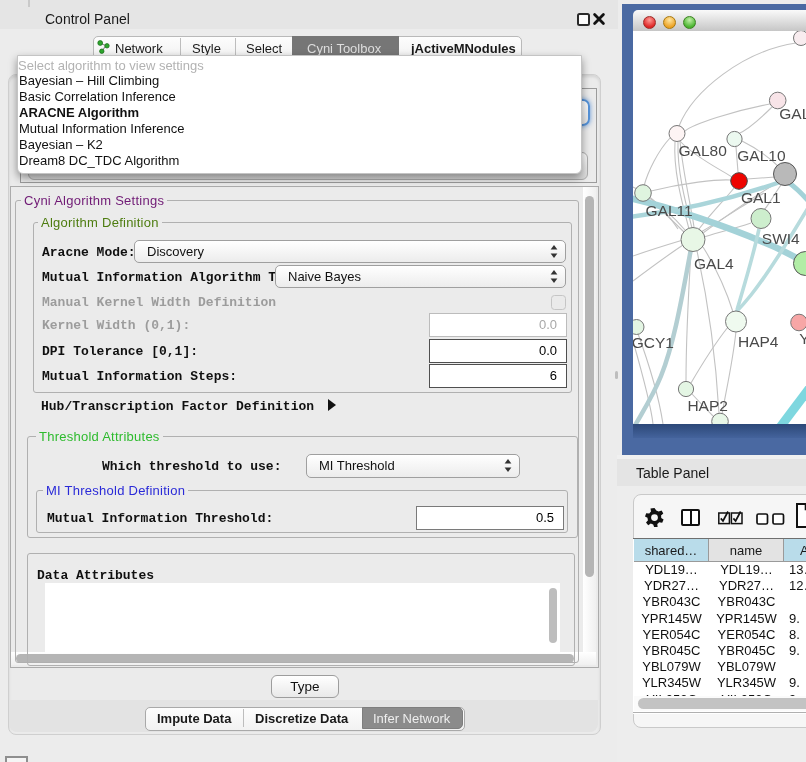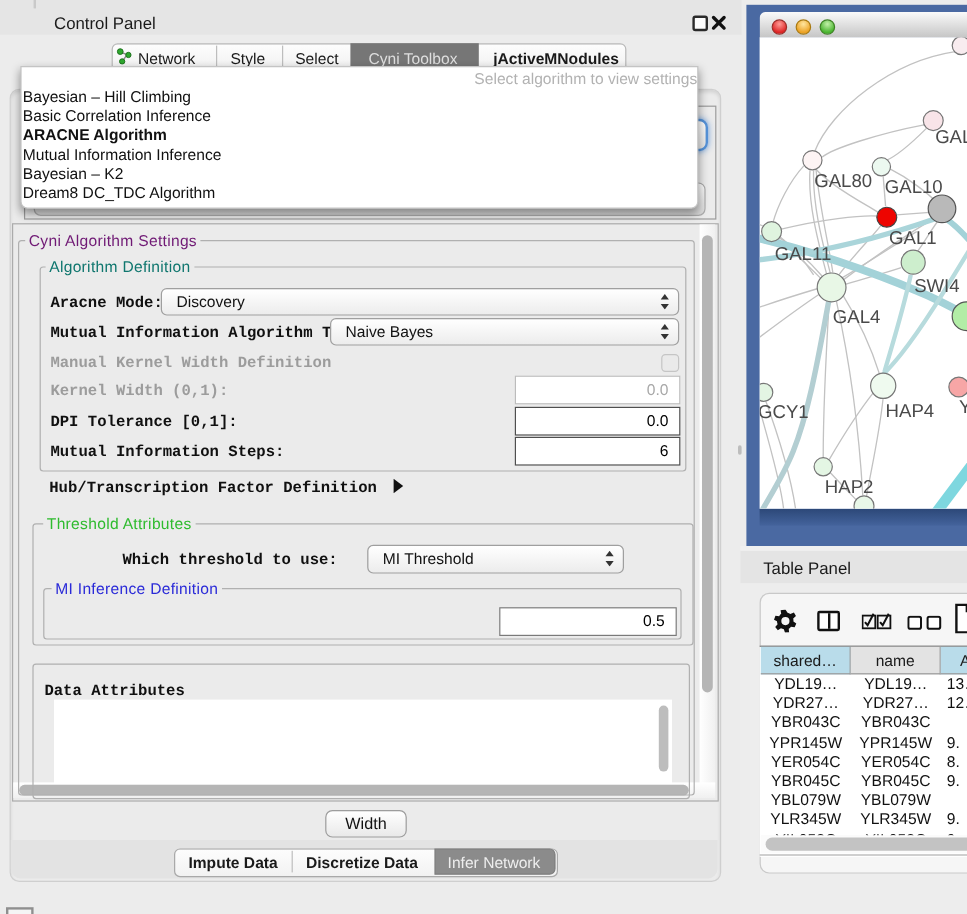--- a/index.html
+++ b/index.html
@@ -55,21 +55,21 @@
 <div class="abs" style="left:583px;top:187px;width:13px;height:466px;background:linear-gradient(to right,#ffffff,#f0f0f0);"></div>
 <div class="abs" style="left:585px;top:196px;width:9px;height:381px;border-radius:4.5px;background:#b5b5b5;"></div>
 
 <div class="abs" style="left:11px;top:652px;width:585px;height:13px;background:linear-gradient(#ffffff,#f0f0f0);"></div>
 <div class="abs" style="left:16px;top:654px;width:558px;height:9px;border-radius:4.5px;background:#b5b5b5;"></div>
 
 <div class="group" style="left:15px;top:200px;width:562px;height:461px;"></div>
 <div class="glabel" style="left:21px;top:193px;color:#701a75;">Cyni Algorithm Settings</div>
 
 <div class="group" style="left:33px;top:222px;width:537px;height:169px;"></div>
-<div class="glabel" style="left:38px;top:215px;color:#0f766e;">Algorithm Definition</div>
+<div class="glabel" style="left:38px;top:215px;color:#4d7c0f;">Algorithm Definition</div>
 
 <div class="lbl b" style="left:42px;top:245px;">Aracne Mode:</div>
 <div class="combo" style="left:134px;top:240px;width:430px;height:21px;">
       <span class="tx">Discovery</span>
  <svg class="stepper" viewBox="0 0 8 13">
         <path d="M4 0 L7.4 4.6 H0.6 Z" fill="#333"></path>
         <path d="M4 13 L7.4 8.4 H0.6 Z" fill="#333"></path>
       </svg>
     </div>
 
@@ -111,45 +111,46 @@
 <div class="lbl b" style="left:102px;top:459px;">Which threshold to use:</div>
 <div class="combo" style="left:306px;top:454px;width:212px;height:22px;">
       <span class="tx">MI Threshold</span>
  <svg class="stepper" viewBox="0 0 8 13">
         <path d="M4 0 L7.4 4.6 H0.6 Z" fill="#333"></path>
         <path d="M4 13 L7.4 8.4 H0.6 Z" fill="#333"></path>
       </svg>
     </div>
 
 <div class="group" style="left:36px;top:490px;width:530px;height:41px;"></div>
-<div class="glabel" style="left:43px;top:483px;color:#2a2ad8;">MI Inference Definition</div>
-
+<div class="glabel" style="left:43px;top:483px;color:#2a2ad8;">MI Threshold Definition</div>
+
+<div class="lbl b" style="left:47px;top:511px;">Mutual Information Threshold:</div>
 <div class="inp" style="left:416px;top:506px;width:146px;height:22px;border:1px solid #7a7a7a;">
       <span class="tx">0.5</span>
     </div>
 
 <div class="group" style="left:27px;top:553px;width:546px;height:111px;"></div>
 <div class="lbl b" style="left:37px;top:568px;">Data Attributes</div>
 
 <div class="abs" style="left:45px;top:583px;width:515px;height:70px;background:#fff;"></div>
 <div class="abs" style="left:549px;top:588px;width:8px;height:55px;border-radius:4px;background:#bdbdbd;"></div>
 
-<div class="abs" style="left:271px;top:675px;width:66px;height:21px;border:1px solid #9d9d9d;border-radius:6px;background:linear-gradient(#ffffff,#e9e9e9);text-align:center;font-size:13.5px;color:#111;line-height:21px;">Width</div>
+<div class="abs" style="left:271px;top:675px;width:66px;height:21px;border:1px solid #9d9d9d;border-radius:6px;background:linear-gradient(#ffffff,#e9e9e9);text-align:center;font-size:13.5px;color:#111;line-height:21px;">Type</div>
 
 <div class="abs" style="left:145px;top:707px;width:318px;height:22px;border:1px solid #a9a9a9;border-radius:5px;background:linear-gradient(#fdfdfd,#f2f2f2);"></div>
 <div class="abs" style="left:243px;top:709px;width:1px;height:18px;background:#bdbdbd;"></div>
 <div class="abs" style="left:362px;top:707px;width:101px;height:22px;background:#8b8b8b;border-radius:0 5px 5px 0;border:1px solid #7e7e7e;box-sizing:border-box;"></div>
 <div class="abs" style="left:157px;top:711px;font-size:13px;font-weight:bold;color:#1a1a1a;">Impute Data</div>
 <div class="abs" style="left:255px;top:711px;font-size:13px;font-weight:bold;color:#1a1a1a;">Discretize Data</div>
 <div class="abs" style="left:373px;top:711px;font-size:13px;color:#eeeeee;">Infer Network</div>
 
 <div class="abs" style="left:5px;top:756px;width:19px;height:10px;border:2px solid #8f8f8f;background:#f5f5f5;"></div>
 
 <div class="abs" style="left:17px;top:55px;width:563px;height:117px;background:#fff;border:1px solid #c4c4c4;border-radius:0 0 6px 6px;box-shadow:0 4px 8px rgba(0,0,0,0.4);z-index:30;">
-  <div style="height:17px;line-height:19px;text-align:right;color:#b2b2b2;font-size:13px;">Select algorithm to view settings</div>
+  <div style="height:17px;line-height:19px;text-align:left;color:#b2b2b2;font-size:13px;">Select algorithm to view settings</div>
   <div style="font-size:13px;color:#111;line-height:16px;padding-left:1px;">Bayesian – Hill Climbing<br>Basic Correlation Inference<br><span class="b">ARACNE Algorithm</span><br>Mutual Information Inference<br>Bayesian – K2<br>Dream8 DC_TDC Algorithm</div>
 </div>
 
 <div class="abs" style="left:615px;top:371px;width:3px;height:8px;border-radius:2px;background:#bdbdbd;"></div>
 <div class="abs" style="left:28px;top:0;width:2px;height:7px;background:#c9c9c9;"></div>
 
 <div class="abs" style="left:622px;top:4px;width:184px;height:451px;background:#4a69a2;"></div>
 <div class="abs" style="left:633px;top:424px;width:173px;height:14px;background:linear-gradient(#2c4878,#44639c);"></div>
 
 <div class="abs" style="left:633px;top:10px;width:173px;height:21px;border-top-left-radius:5px;background:linear-gradient(#fafafa,#c6c6c6);border-bottom:1px solid #7e7e7e;"></div>

